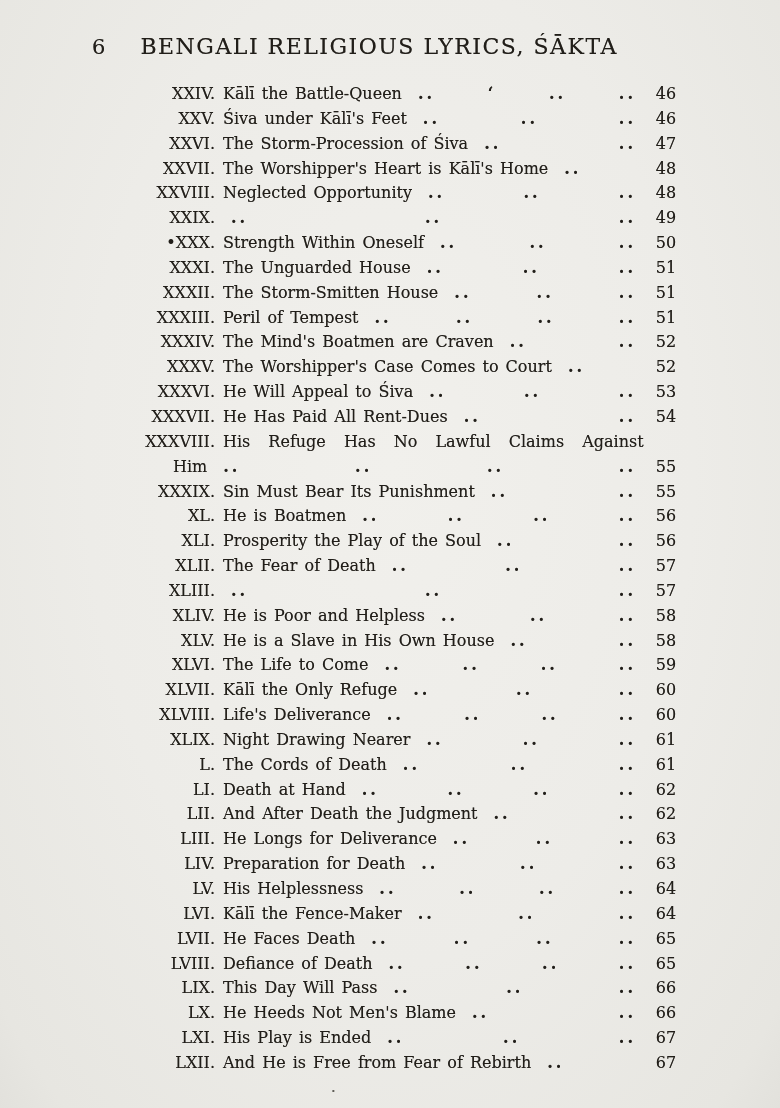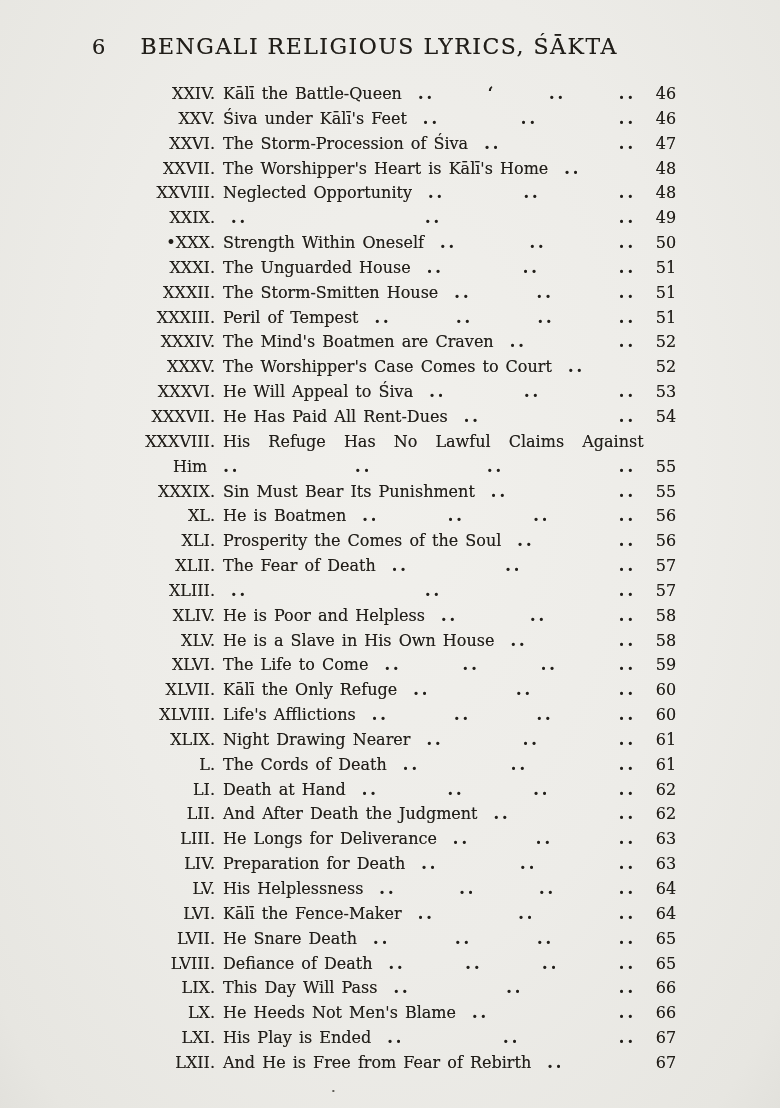--- a/index.html
+++ b/index.html
@@ -219,21 +219,21 @@
         <span class="leaders">
           <span class="dotgroup">..</span>
           <span class="dotgroup">..</span>
           <span class="dotgroup">..</span>
           <span class="dotgroup">..</span>
         </span>
         <span class="pagenum">56</span>
       </div>
       <div class="toc-row">
         <span class="num">XLI.</span>
-        <span class="title">Prosperity the Comes of the Soul</span>
+        <span class="title">Prosperity the Play of the Soul</span>
         <span class="leaders">
           <span class="dotgroup">..</span>
           <span class="dotgroup">..</span>
         </span>
         <span class="pagenum">56</span>
       </div>
       <div class="toc-row">
         <span class="num">XLII.</span>
         <span class="title">The Fear of Death</span>
         <span class="leaders">
@@ -287,21 +287,21 @@
         <span class="title">Kālī the Only Refuge</span>
         <span class="leaders">
           <span class="dotgroup">..</span>
           <span class="dotgroup">..</span>
           <span class="dotgroup">..</span>
         </span>
         <span class="pagenum">60</span>
       </div>
       <div class="toc-row">
         <span class="num">XLVIII.</span>
-        <span class="title">Life's Afflictions</span>
+        <span class="title">Life's Deliverance</span>
         <span class="leaders">
           <span class="dotgroup">..</span>
           <span class="dotgroup">..</span>
           <span class="dotgroup">..</span>
           <span class="dotgroup">..</span>
         </span>
         <span class="pagenum">60</span>
       </div>
       <div class="toc-row">
         <span class="num">XLIX.</span>
@@ -379,21 +379,21 @@
         <span class="title">Kālī the Fence-Maker</span>
         <span class="leaders">
           <span class="dotgroup">..</span>
           <span class="dotgroup">..</span>
           <span class="dotgroup">..</span>
         </span>
         <span class="pagenum">64</span>
       </div>
       <div class="toc-row">
         <span class="num">LVII.</span>
-        <span class="title">He Snare Death</span>
+        <span class="title">He Faces Death</span>
         <span class="leaders">
           <span class="dotgroup">..</span>
           <span class="dotgroup">..</span>
           <span class="dotgroup">..</span>
           <span class="dotgroup">..</span>
         </span>
         <span class="pagenum">65</span>
       </div>
       <div class="toc-row">
         <span class="num">LVIII.</span>

